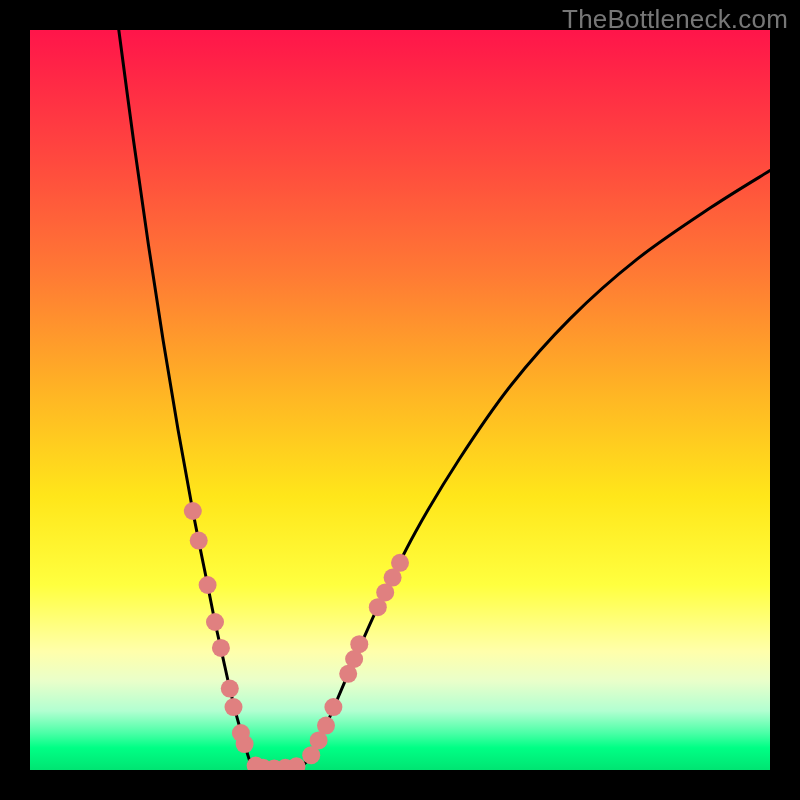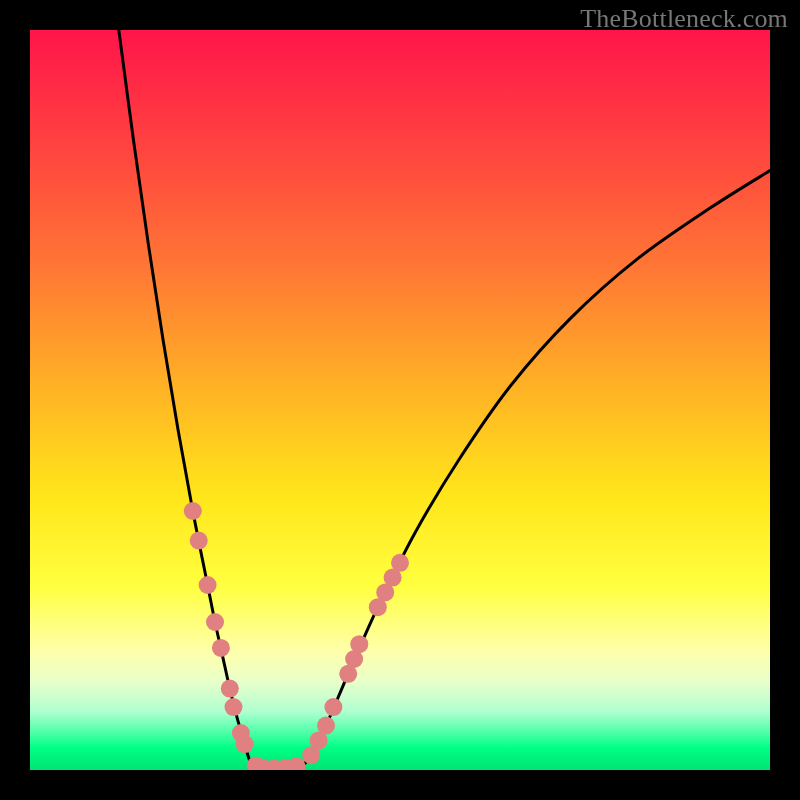--- a/index.html
+++ b/index.html
@@ -41,21 +41,20 @@
     );
   }
   .watermark {
     position: absolute;
     top: 4px;
     right: 12px;
     color: #777;
     font-size: 26px;
     font-weight: 400;
     letter-spacing: 0.2px;
-    font-family: Liberation Serif, serif;
   }
   svg.curves {
     position: absolute;
     top: 0;
     left: 0;
   }
 </style>
 </head>
 <body>
 

